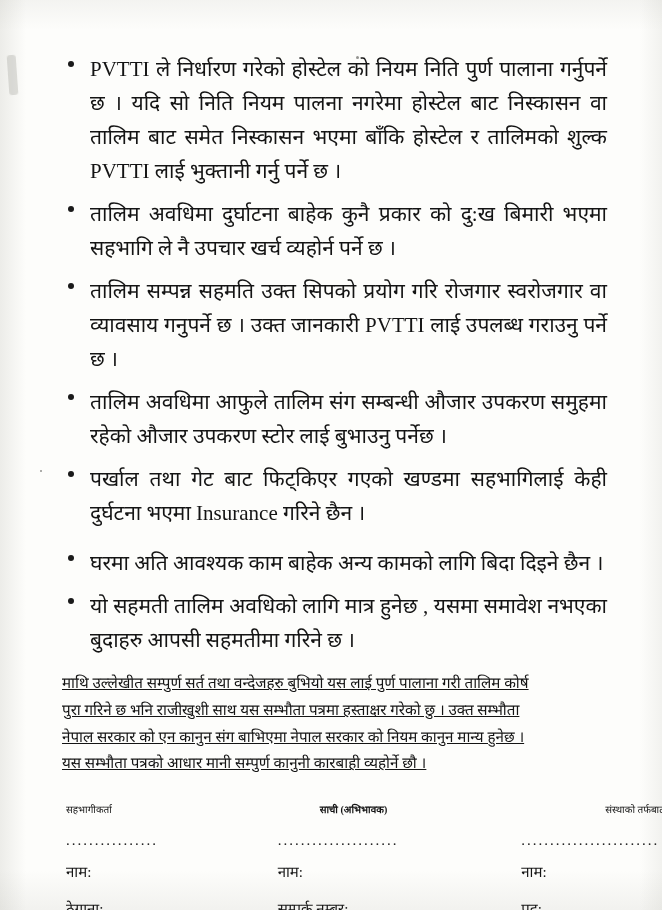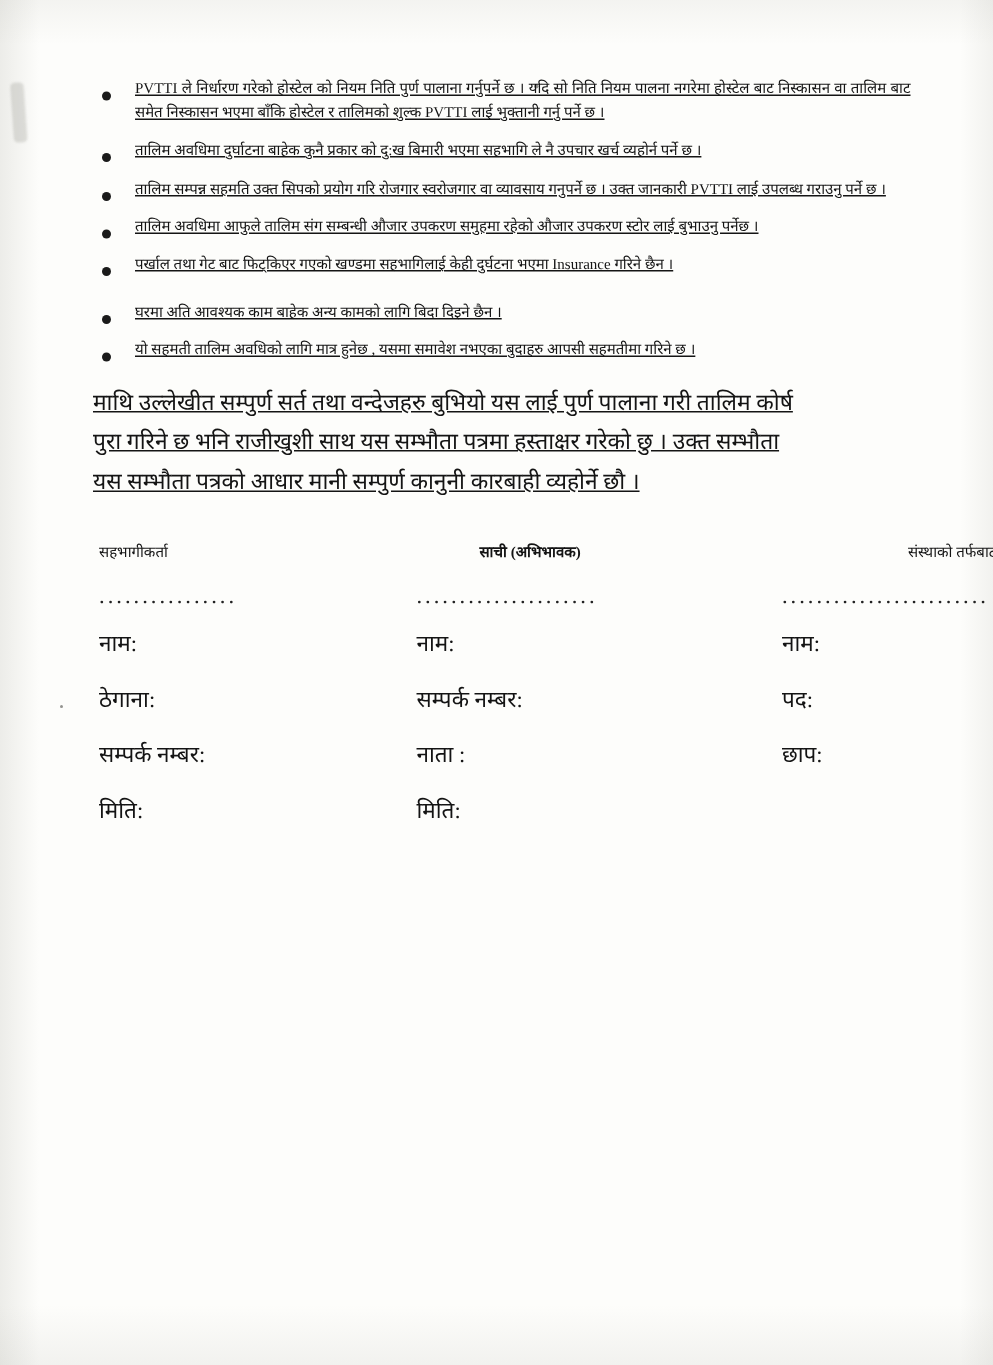--- a/index.html
+++ b/index.html
@@ -63,25 +63,24 @@
 
   ul.bullets {
     list-style: none;
     margin: 0;
     padding: 0;
   }
   ul.bullets > li {
     position: relative;
     padding-left: 28px;
     margin-bottom: 9px;
-    font-size: 10px;
+    font-size: 21px;
     line-height: 1.62;
     text-align: justify;
     text-justify: inter-word;
-    text-decoration: underline;
   }
   ul.bullets > li .dot {
     position: absolute;
     left: 6px;
     top: 9px;
     width: 6px;
     height: 6px;
     background: #1a1a1a;
     border-radius: 50%;
   }
@@ -179,20 +178,21 @@
       </li>
       <li>
         <span class="dot"></span>
         <span>यो सहमती तालिम अवधिको लागि मात्र हुनेछ , यसमा समावेश नभएका बुदाहरु आपसी सहमतीमा गरिने छ ।</span>
       </li>
     </ul>
 
     <div class="para-block">
       <p class="para">माथि उल्लेखीत सम्पुर्ण सर्त तथा वन्देजहरु बुभियो यस लाई पुर्ण पालाना गरी तालिम कोर्ष</p>
       <p class="para">पुरा गरिने छ भनि राजीखुशी साथ यस सम्भौता पत्रमा हस्ताक्षर गरेको छु । उक्त सम्भौता</p>
+      <p class="para">नेपाल सरकार को एन कानुन संग बाभिएमा नेपाल सरकार को नियम कानुन मान्य हुनेछ ।</p>
       <p class="para">यस सम्भौता पत्रको आधार मानी सम्पुर्ण कानुनी कारबाही व्यहोर्ने छौ ।</p>
     </div>
 
     <div class="sig-area">
 
       <div class="sig-head">
         <div class="col c1">सहभागीकर्ता</div>
         <div class="col c2">साची (अभिभावक)</div>
         <div class="col c3">संस्थाको तर्फबाट</div>
       </div>

